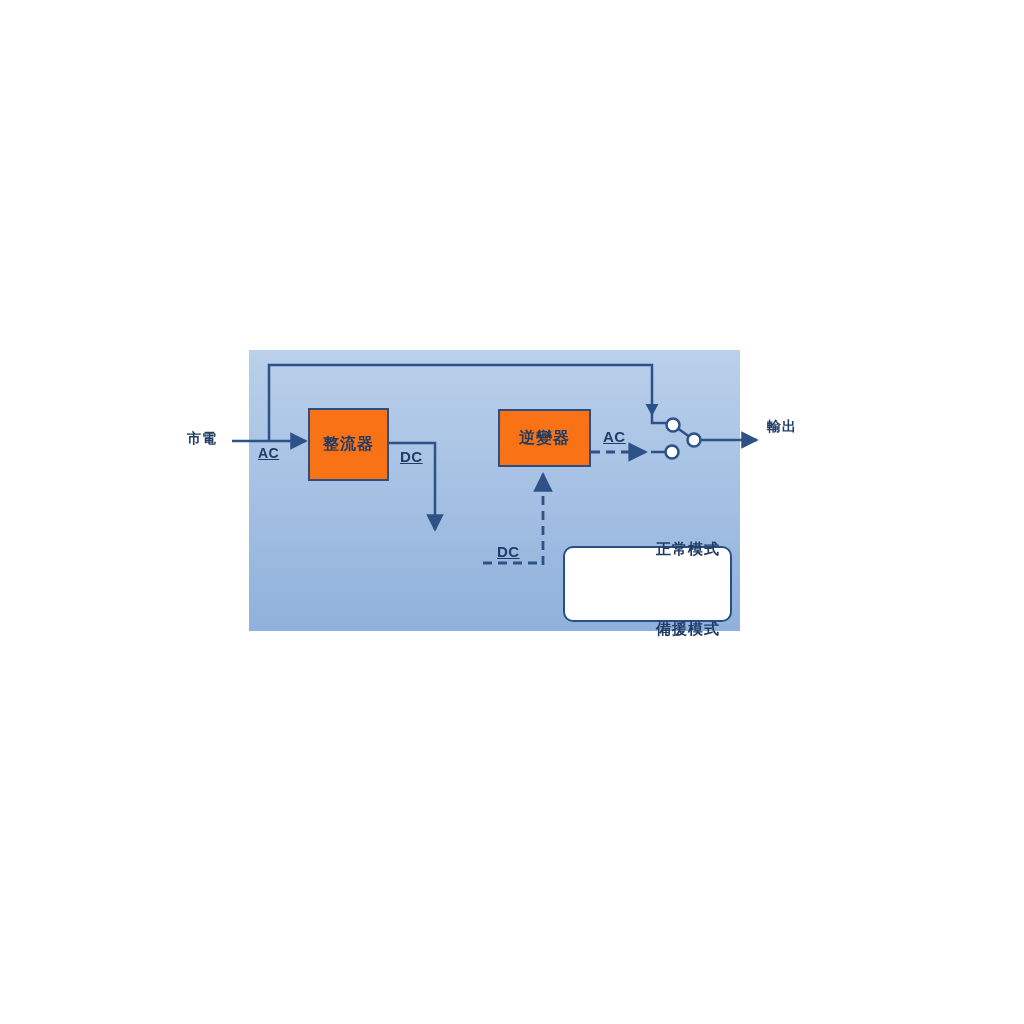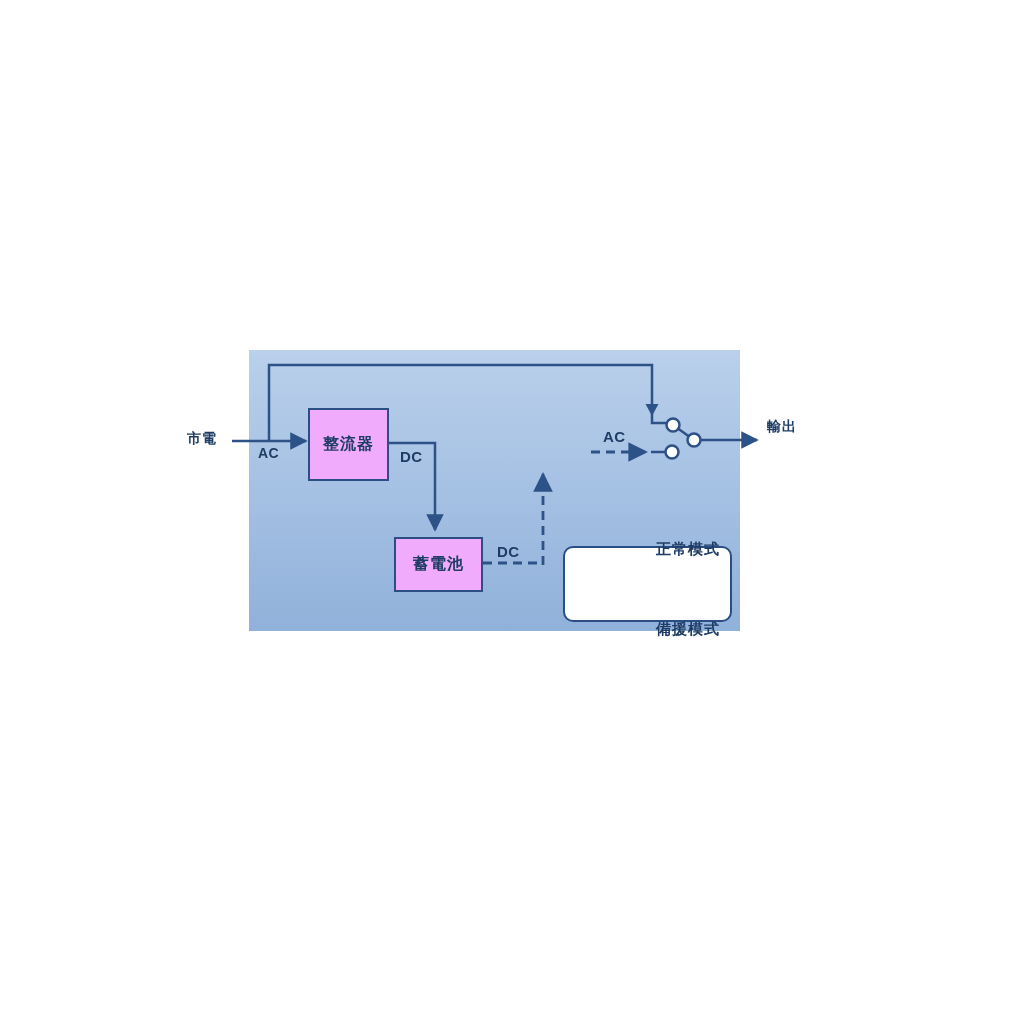--- a/index.html
+++ b/index.html
@@ -26,21 +26,21 @@
   .connector-layer {
     position: absolute;
     left: 0;
     top: 0;
     width: 1024px;
     height: 1024px;
     pointer-events: none;
   }
   .node {
     position: absolute;
-    background: #f0abfc;
+    background: #f97316;
     border: 2px solid #2b4e84;
     display: flex;
     align-items: center;
     justify-content: center;
     font-size: 16px;
     font-weight: 600;
     color: #1f3c64;
     letter-spacing: 1px;
     box-sizing: border-box;
     font-family: Liberation Serif, serif;
@@ -48,21 +48,21 @@
   .node-rectifier { left: 308px; top: 408px; width: 81px; height: 73px; }
   .node-battery   { left: 394px; top: 537px; width: 89px; height: 55px; }
   .node-inverter  { left: 498px; top: 409px; width: 93px; height: 58px; }
   .lbl {
     position: absolute;
     color: #1f3c64;
     font-weight: 600;
     white-space: nowrap;
   }
   .lbl-cjk { font-size: 14px; letter-spacing: 1px; }
-  .lbl-latin { font-size: 15px; letter-spacing: 0.5px; }
+  .lbl-latin { font-size: 15px; letter-spacing: 0.5px; text-decoration: underline; }
   .lbl-mains   { left: 187px; top: 430px; }
   .lbl-ac-in   { left: 258px; top: 445px; font-size: 14px; }
   .lbl-dc-rect { left: 400px; top: 448px; }
   .lbl-dc-batt { left: 497px; top: 543px; }
   .lbl-ac-inv  { left: 603px; top: 428px; }
   .lbl-output  { left: 767px; top: 418px; }
   .legend {
     position: absolute;
     left: 563px;
     top: 546px;
@@ -119,22 +119,22 @@
     <circle cx="672" cy="452" r="6.5" fill="#ffffff" stroke="#2d5288" stroke-width="2.5"></circle>
     <circle cx="694" cy="440" r="6.5" fill="#ffffff" stroke="#2d5288" stroke-width="2.5"></circle>
 
     <path d="M577,573 L644,573" fill="none" stroke="#2d5288" stroke-width="2.5" marker-end="url(#arrow)"></path>
     <path d="M577,601 L644,601" fill="none" stroke="#2d5288" stroke-width="2.8" stroke-dasharray="9 6" marker-end="url(#arrow)"></path>
   </svg>
 
   <div class="node node-rectifier">
     <span>整流器</span>
   </div>
-  <div class="node node-battery">
-    <span>蓄電池</span>
+  <div class="node node-inverter">
+    <span>逆變器</span>
   </div>
 
   <span class="lbl lbl-cjk lbl-mains">市電</span>
   <span class="lbl lbl-latin lbl-ac-in">AC</span>
   <span class="lbl lbl-latin lbl-dc-rect">DC</span>
   <span class="lbl lbl-latin lbl-dc-batt">DC</span>
   <span class="lbl lbl-latin lbl-ac-inv">AC</span>
   <span class="lbl lbl-cjk lbl-output">輸出</span>
 
   <div class="legend"></div>

